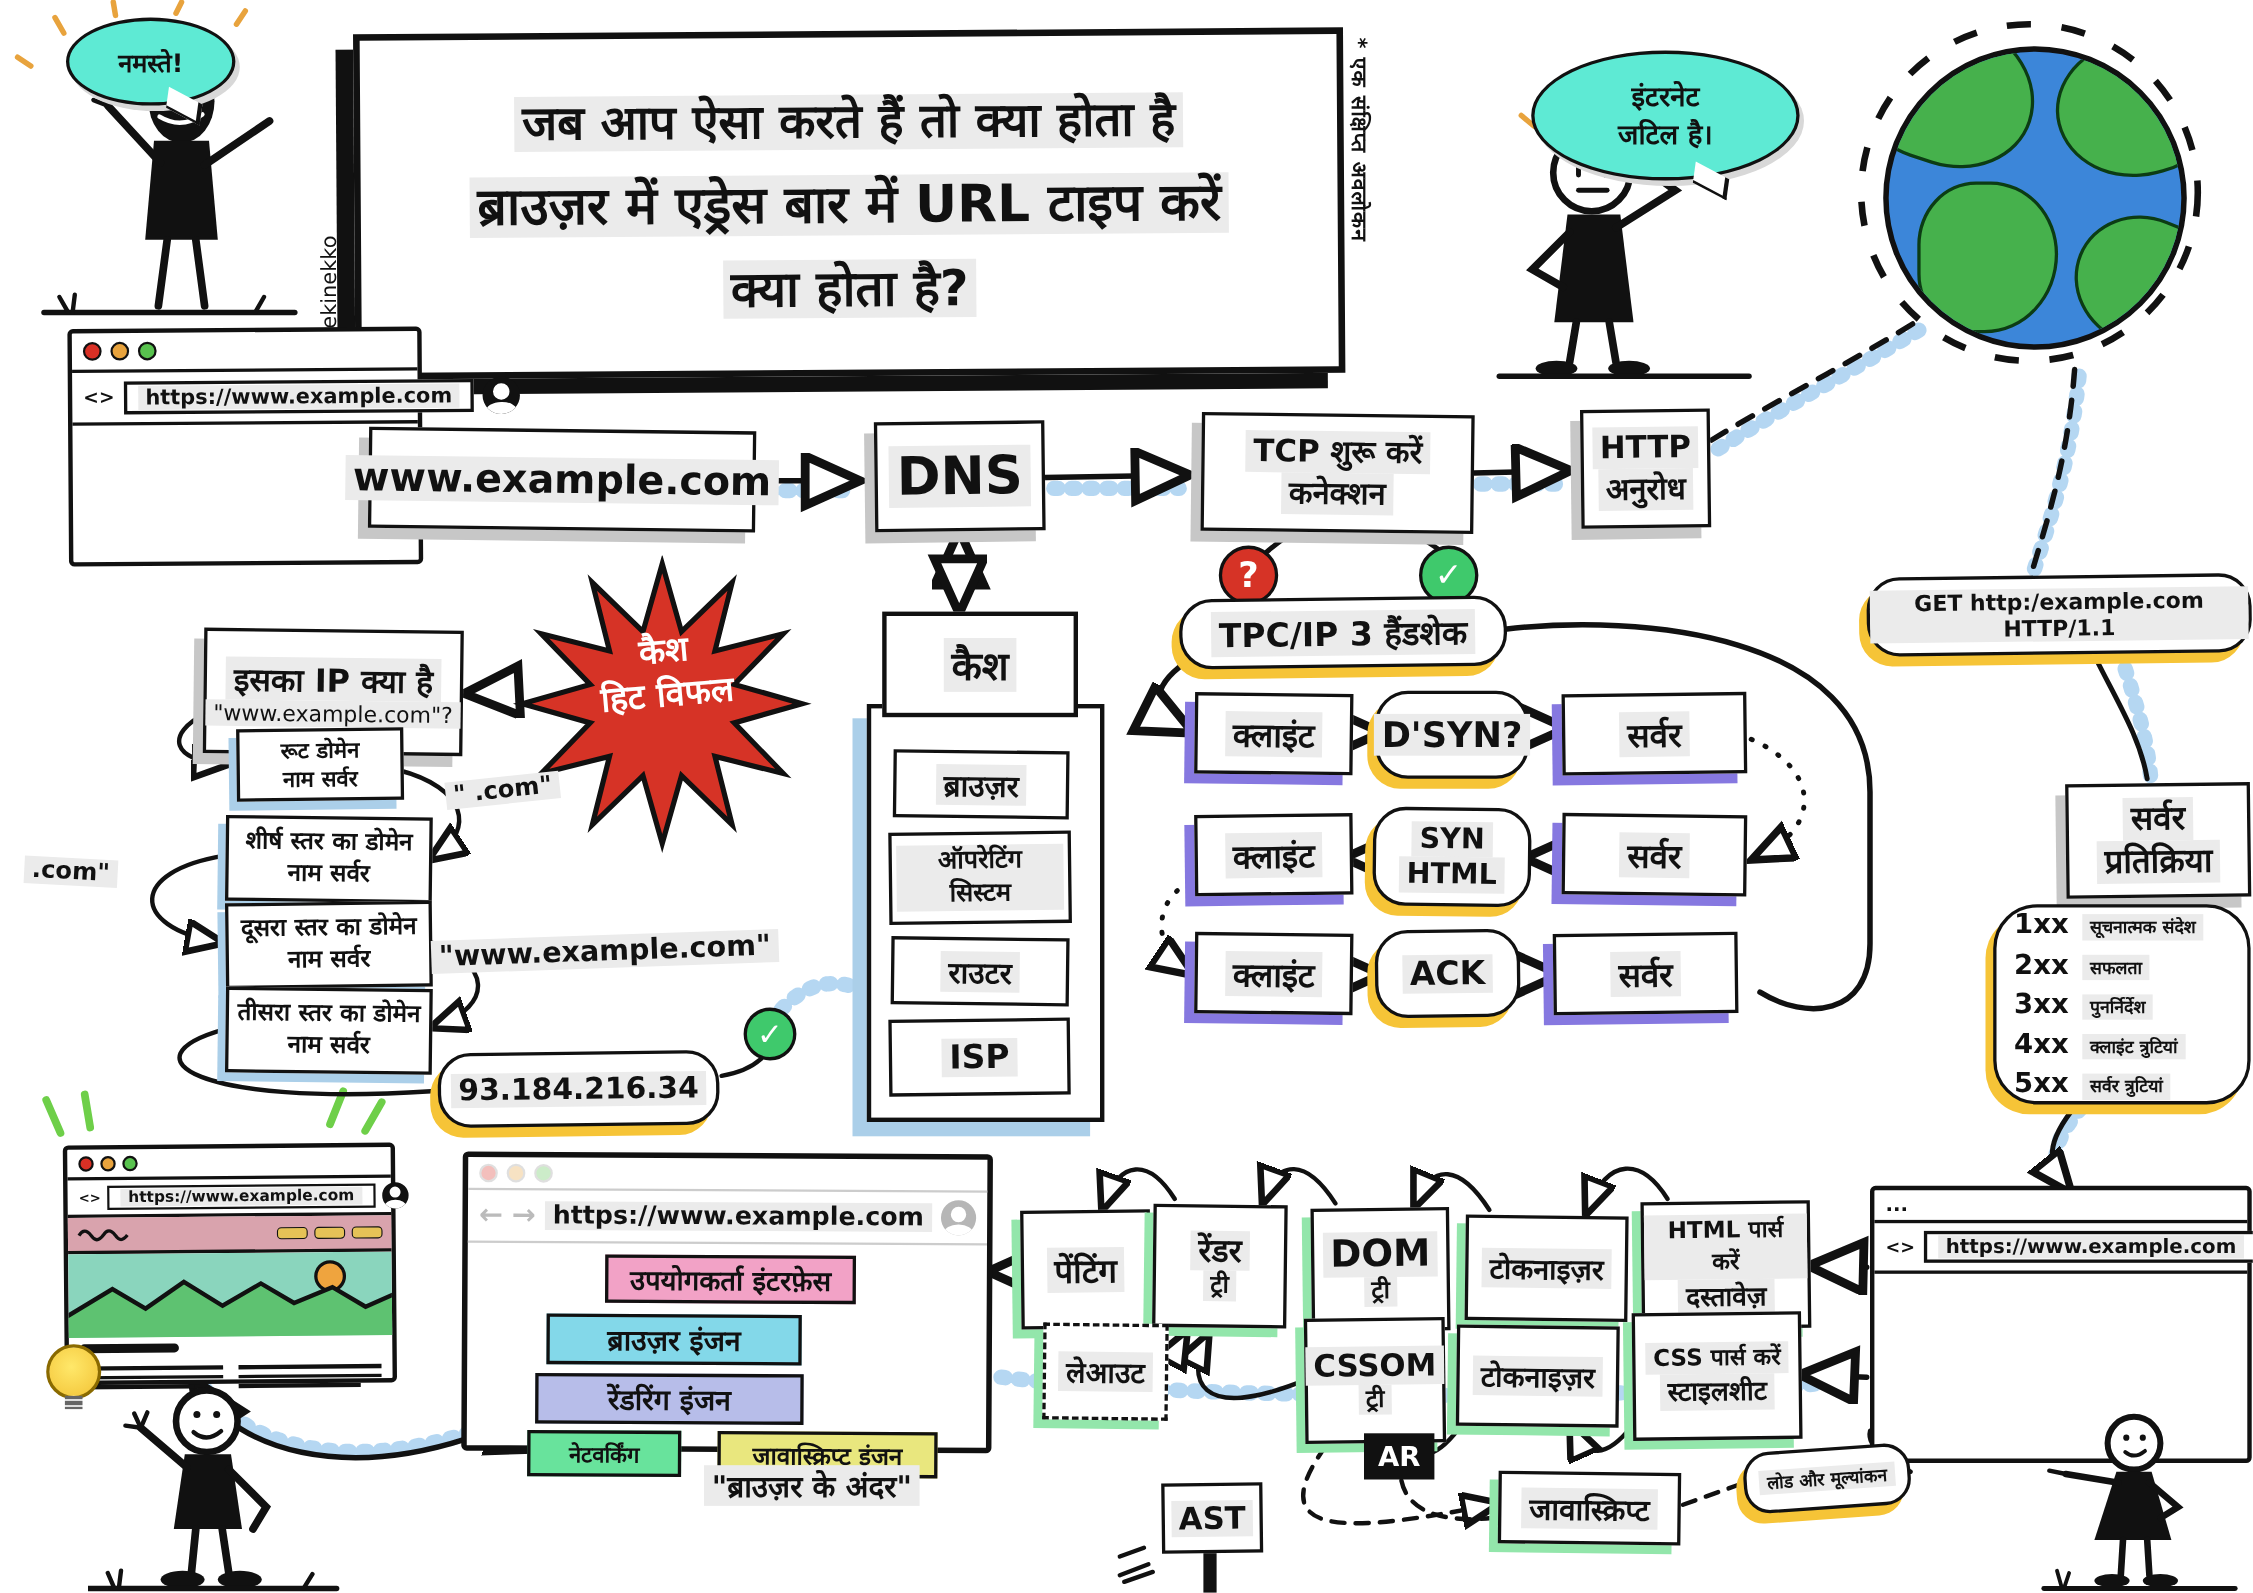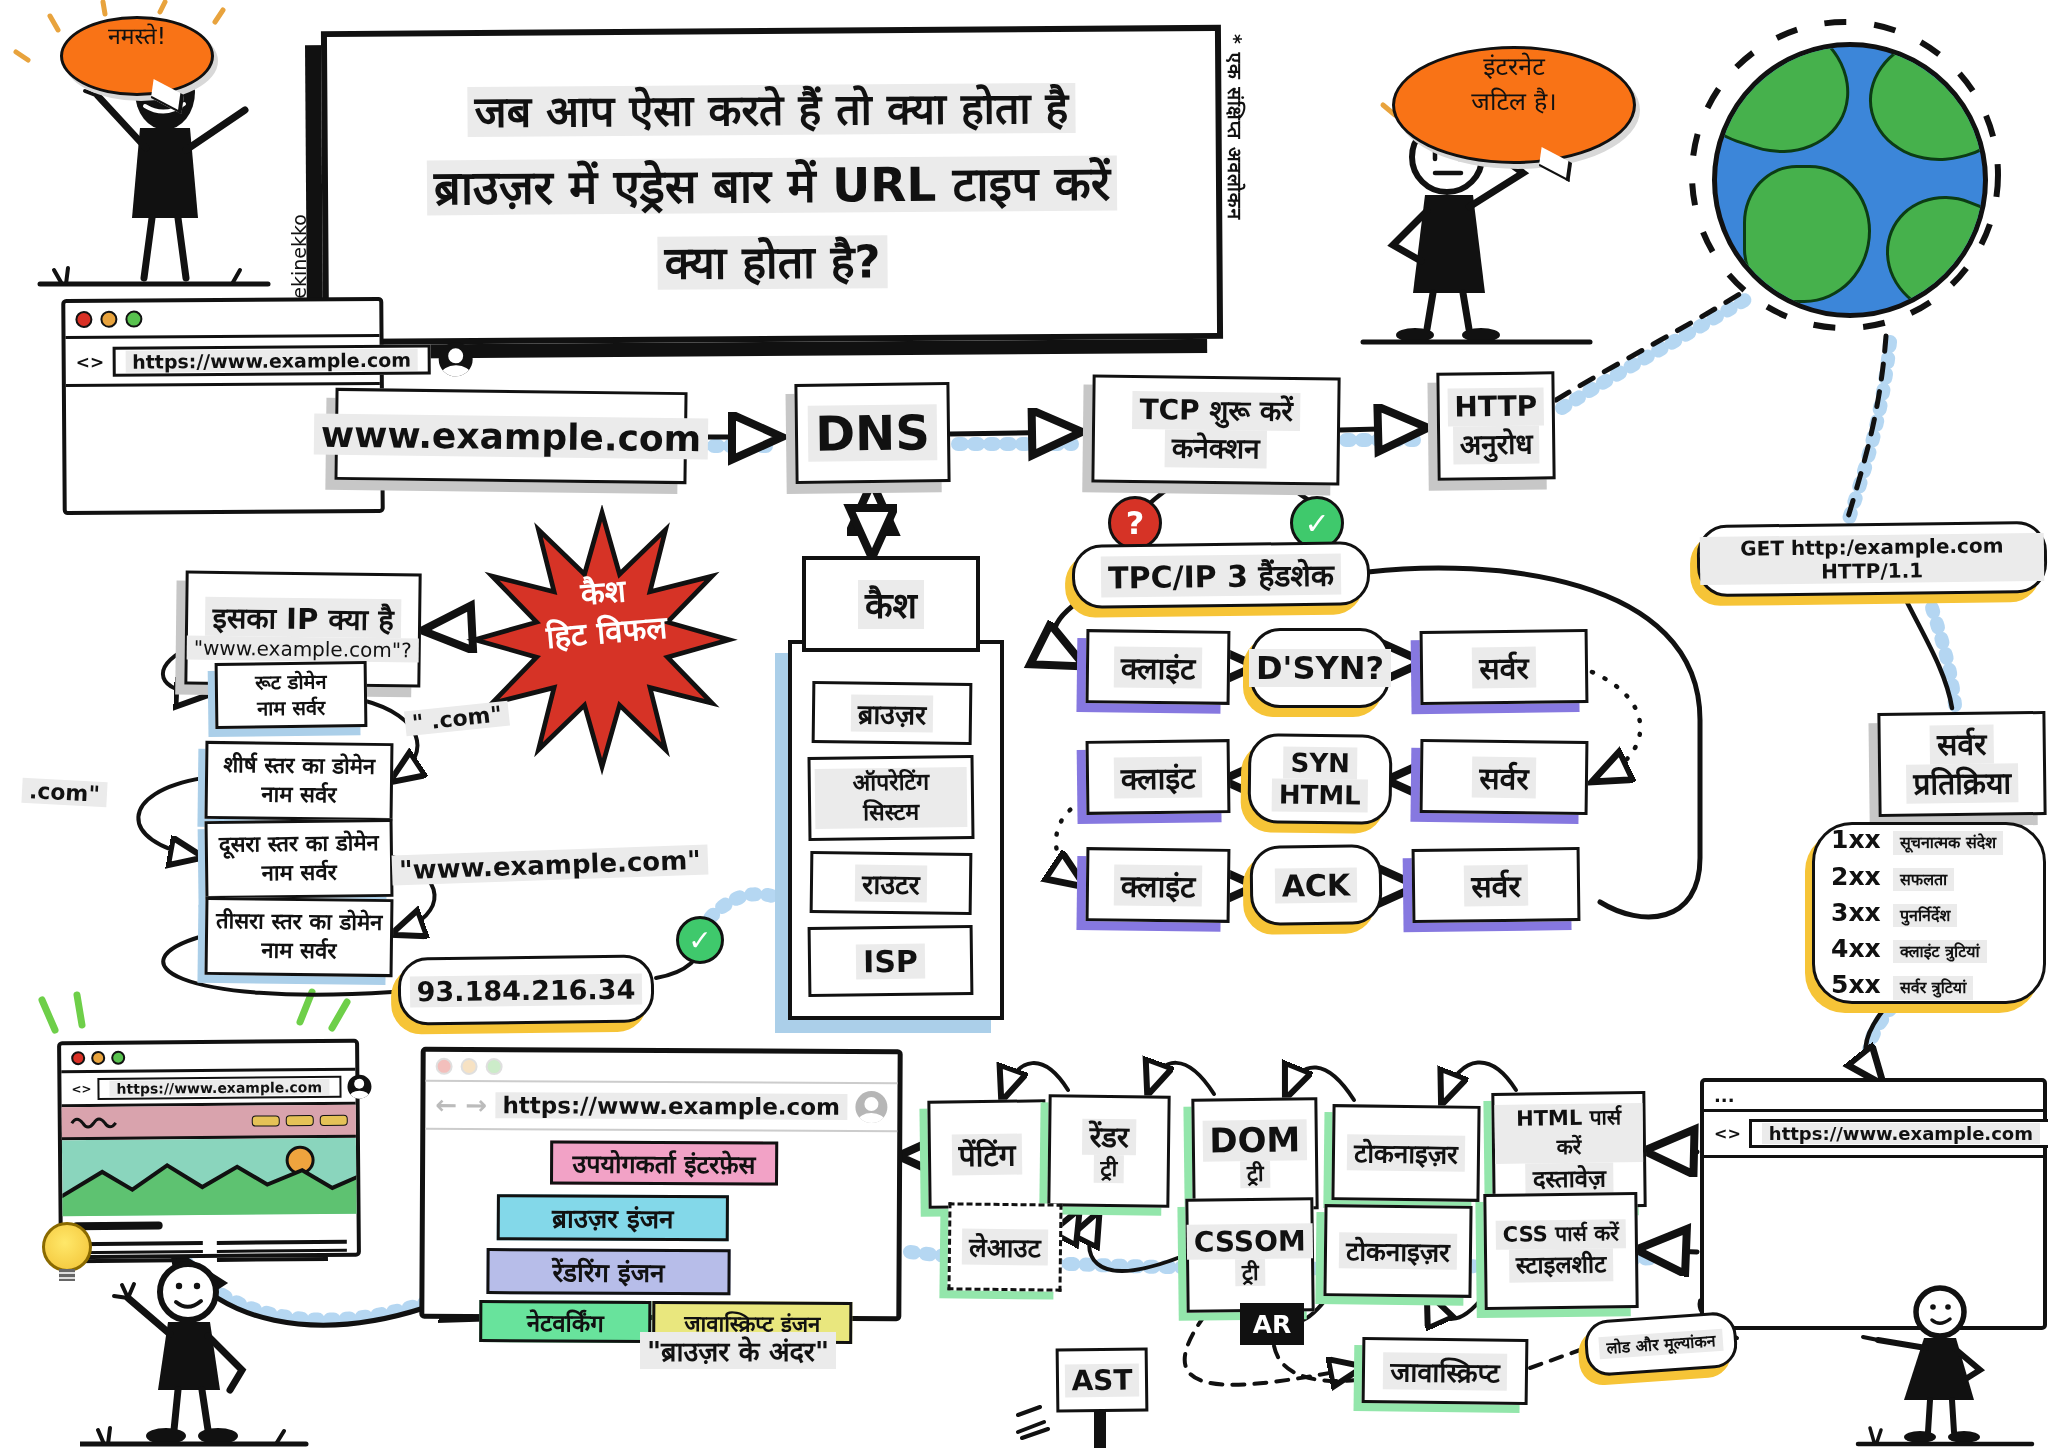--- a/index.html
+++ b/index.html
@@ -22,22 +22,22 @@
   .win{position:absolute;background:#fff;border:4px solid #111;border-radius:5px;z-index:2;box-sizing:border-box}
   .winrow{display:flex;align-items:center;border-bottom:3px solid #111;box-sizing:border-box;padding:0 10px;gap:8px}
   .dot{width:17px;height:17px;border-radius:50%;border:2.5px solid #111;box-sizing:border-box;flex:none}
   .pill{border:3px solid #111;background:#fff;font-weight:bold;white-space:nowrap;display:flex;align-items:center;
         padding:1px 10px;gap:8px;box-sizing:border-box}
   .avatar{border-radius:50%;background:#111;position:relative;overflow:hidden;flex:none}
   .avatar::before{content:"";position:absolute;left:50%;top:18%;width:44%;height:44%;transform:translateX(-50%);
         background:#fff;border-radius:50%}
   .avatar::after{content:"";position:absolute;left:50%;top:68%;width:84%;height:52%;transform:translateX(-50%);
         background:#fff;border-radius:50% 50% 0 0}
-  .bubble{position:absolute;background:#f97316;border:3.5px solid #111;border-radius:50%;display:flex;flex-direction:column;
-        align-items:center;justify-content:flex-start;font-weight:normal;z-index:3;box-shadow:4px 5px 0 #d8d8d8}
+  .bubble{position:absolute;background:#5eead4;border:3.5px solid #111;border-radius:50%;display:flex;flex-direction:column;
+        align-items:center;justify-content:center;font-weight:bold;z-index:3;box-shadow:4px 5px 0 #d8d8d8}
   .bubble::after{content:"";position:absolute;bottom:-16px;left:62%;width:22px;height:22px;background:#fff;
         border-right:3.5px solid #111;border-bottom:3.5px solid #111;transform:skewX(35deg) rotate(40deg)}
   .ib{position:absolute;border:3px solid #111;display:flex;align-items:center;justify-content:center;
         font-weight:bold;box-sizing:border-box;z-index:2}
   .codes-row{display:flex;align-items:baseline;gap:10px;line-height:1.45}
   .code{font-size:25px;font-weight:bold;min-width:52px;text-align:left}
   .codelabel{font-size:16px;font-weight:bold}
   .vtext{writing-mode:vertical-rl;z-index:2;position:absolute;font-weight:bold}
   .globe{position:absolute;left:1712px;top:42px;width:266px;height:266px;border-radius:50%;
          background:#3c86d9;border:5px solid #111;overflow:hidden;z-index:2}
@@ -475,21 +475,21 @@
   </div>
   <div class="ib" style="left: 125px; top: 88px; width: 228px; height: 44px; font-size: 25px; background: rgb(242, 162, 198);" title="उपयोगकर्ता इंटरफ़ेस">
     <span>उपयोगकर्ता इंटरफ़ेस</span>
   </div>
   <div class="ib" style="left: 72px; top: 142px; width: 232px; height: 46px; font-size: 26px; background: rgb(131, 216, 233);">
     <span>ब्राउज़र इंजन</span>
   </div>
   <div class="ib" style="left: 62px; top: 196px; width: 244px; height: 46px; font-size: 26px; background: rgb(183, 189, 233);">
     <span>रेंडरिंग इंजन</span>
   </div>
-  <div class="ib" style="left: 55px; top: 248px; width: 172px; height: 42px; font-size: 24px; background: rgb(104, 227, 156);">
+  <div class="ib" style="left: 55px; top: 248px; width: 140px; height: 42px; font-size: 20px; background: rgb(104, 227, 156);">
     <span>नेटवर्किंग</span>
   </div>
   <div class="ib" style="left: 228px; top: 248px; width: 200px; height: 42px; font-size: 22px; background: rgb(233, 231, 126);">
     <span>जावास्क्रिप्ट इंजन</span>
   </div>
 </div>
 <div class="lab hl" style="left:640px;top:1332px;font-size:27px">"ब्राउज़र के अंदर"</div>
 
 <div class="win" style="left:58px;top:1040px;width:302px;height:218px;transform:rotate(-0.5deg)">
   <div class="winrow" style="height:28px;gap:6px">

